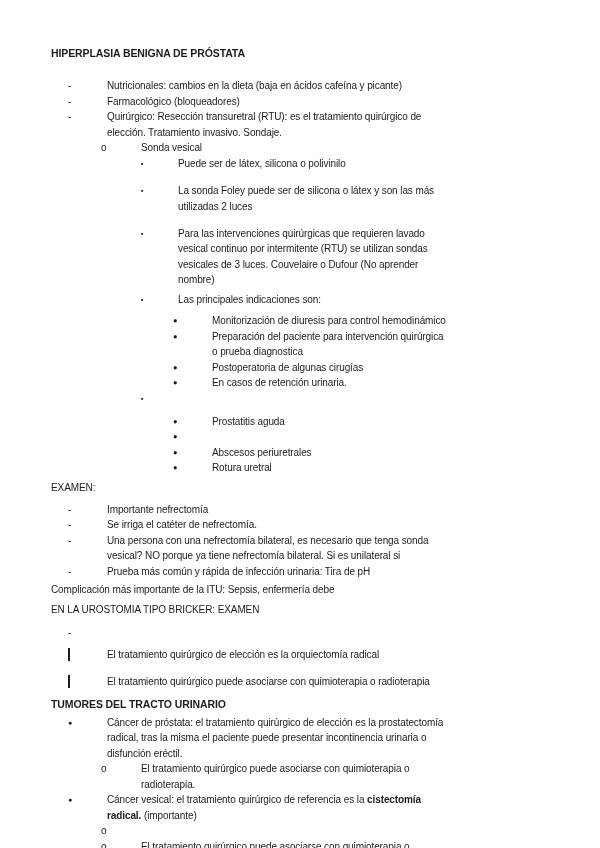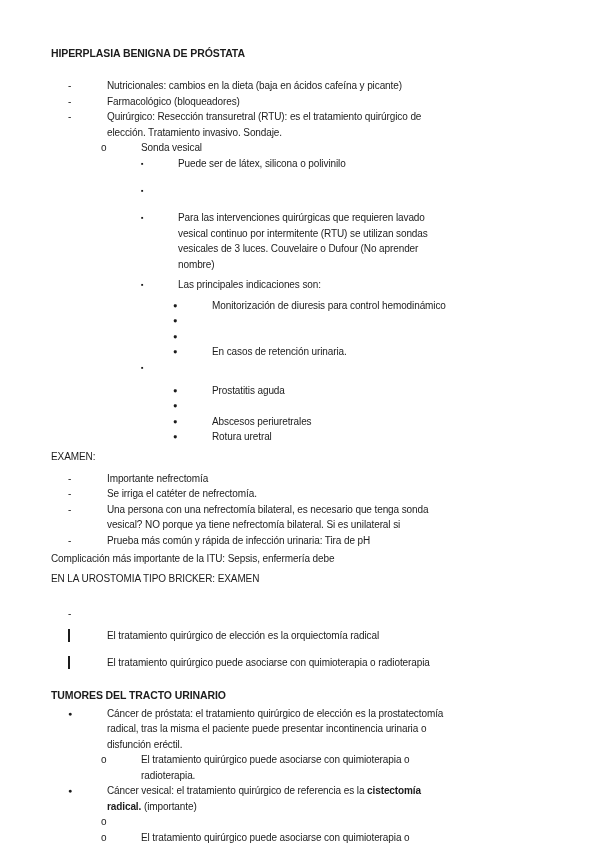--- a/index.html
+++ b/index.html
@@ -73,38 +73,41 @@
     <div class="li l2">
       <span class="bullet">o</span>
       <span class="txt">Sonda vesical</span>
     </div>
     <div class="li l3" style="margin-bottom:12px">
       <span class="bullet sq">▪</span>
       <span class="txt">Puede ser de látex, silicona o polivinilo</span>
     </div>
     <div class="li l3" style="margin-bottom:11.5px">
       <span class="bullet sq">▪</span>
+      <span class="txt">La sonda Foley puede ser de silicona o látex y son las más utilizadas 2 luces</span>
     </div>
     <div class="li l3" style="margin-bottom:4.5px">
       <span class="bullet sq">▪</span>
       <span class="txt">Para las intervenciones quirúrgicas que requieren lavado vesical continuo por intermitente (RTU) se utilizan sondas vesicales de 3 luces. Couvelaire o Dufour (No aprender nombre)</span>
     </div>
     <div class="li l3" style="margin-bottom:5.5px">
       <span class="bullet sq">▪</span>
       <span class="txt">Las principales indicaciones son:</span>
     </div>
     <div class="li l4">
       <span class="bullet disc">●</span>
       <span class="txt">Monitorización de diuresis para control hemodinámico</span>
     </div>
     <div class="li l4">
       <span class="bullet disc">●</span>
+      <span class="txt">Preparación del paciente para intervención quirúrgica o prueba diagnostica</span>
     </div>
     <div class="li l4">
       <span class="bullet disc">●</span>
+      <span class="txt">Postoperatoria de algunas cirugías</span>
     </div>
     <div class="li l4">
       <span class="bullet disc">●</span>
       <span class="txt">En casos de retención urinaria.</span>
     </div>
     <div class="li l3" style="margin-bottom:7.5px">
       <span class="bullet sq">▪</span>
     </div>
     <div class="li l4">
       <span class="bullet disc">●</span>
@@ -139,29 +142,29 @@
       <span class="txt">Una persona con una nefrectomía bilateral, es necesario que tenga sonda vesical? NO porque ya tiene nefrectomía bilateral. Si es unilateral si</span>
     </div>
     <div class="li l1">
       <span class="bullet">-</span>
       <span class="txt">Prueba más común y rápida de infección urinaria: Tira de pH</span>
     </div>
   </div>
 
   <p class="p" style="margin-bottom:4.5px">Complicación más importante de la ITU: Sepsis, enfermería debe</p>
 
-  <p class="p" style="margin-bottom:20px">EN LA UROSTOMIA TIPO BRICKER: EXAMEN</p>
+  <p class="p" style="margin-bottom:8px">EN LA UROSTOMIA TIPO BRICKER: EXAMEN</p>
 
   <div class="li l1" style="margin-bottom:6.5px">
     <span class="bullet">-</span>
     <span class="txt"></span>
   </div>
 
 
-  <div style="margin-bottom:17px">
+  <div style="margin-bottom:7px">
     <div class="li l1" style="margin-bottom:11.5px">
       <span class="cbcol bullet"><span class="checkbox"></span></span>
       <span class="txt">El tratamiento quirúrgico de elección es la orquiectomía radical</span>
     </div>
     <div class="li l1">
       <span class="cbcol bullet"><span class="checkbox"></span></span>
       <span class="txt">El tratamiento quirúrgico puede asociarse con quimioterapia o radioterapia</span>
     </div>
   </div>
 

